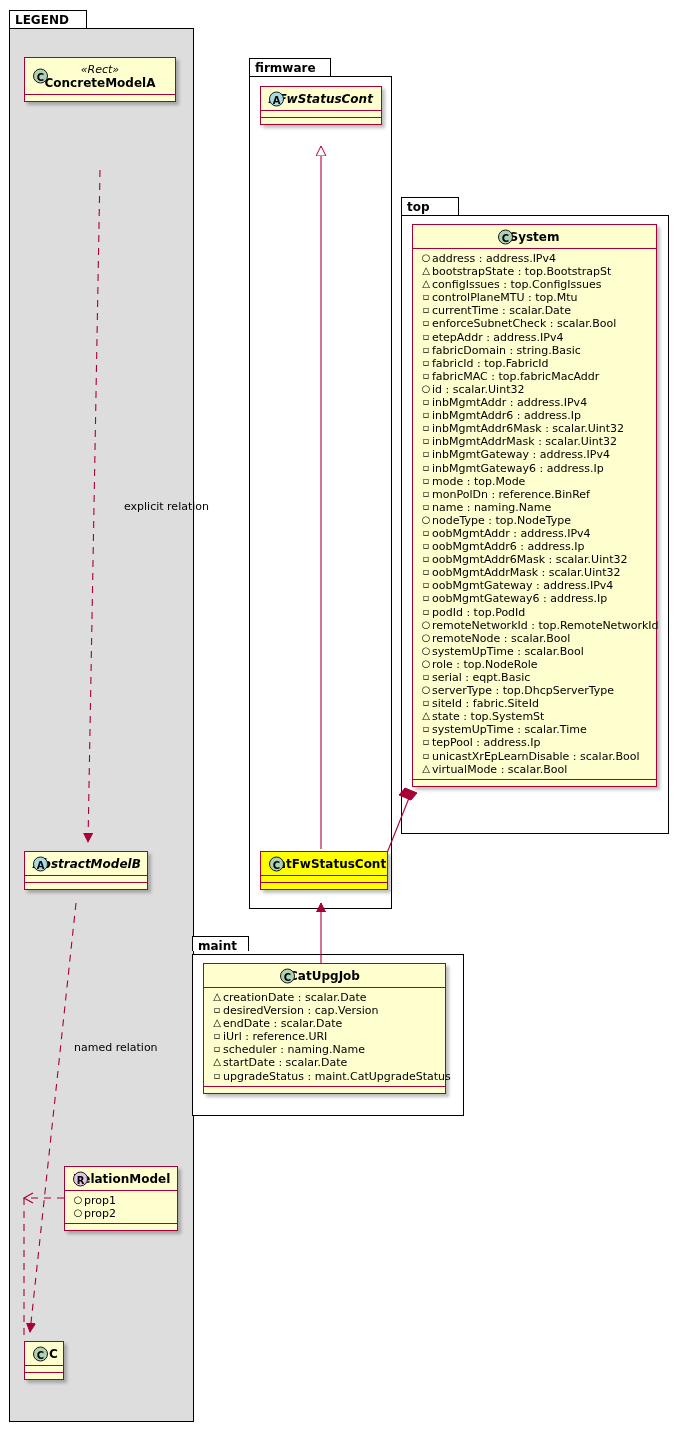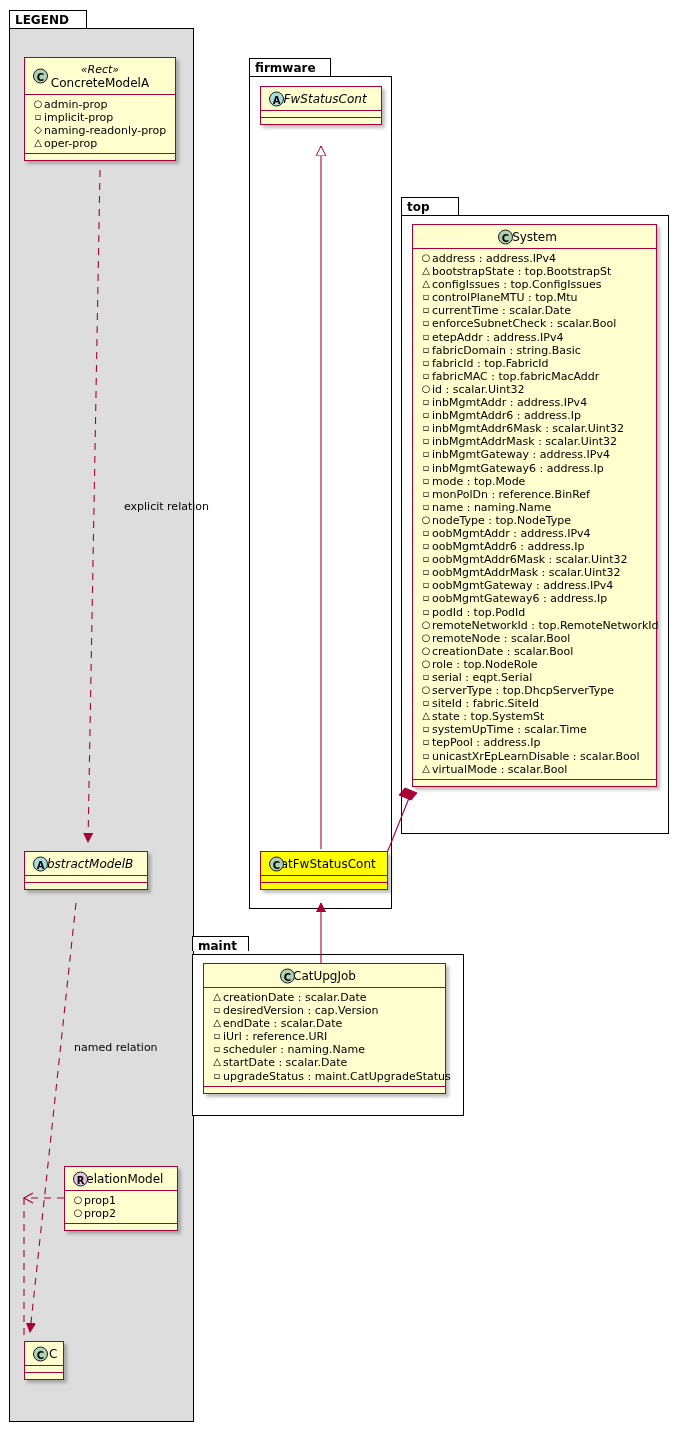--- a/index.html
+++ b/index.html
@@ -65,21 +65,21 @@
     font-size: 12px;
     line-height: 14px;
     white-space: nowrap;
   }
   .cls-head .stereo {
     display: block;
     font-style: italic;
     font-size: 11px;
     line-height: 13px;
   }
-  .cls-name { font-weight: normal; }
+  .cls-name { font-weight: bold; }
   .cls-name.italic { font-style: italic; }
   .cls-body {
     padding: 3px 4px 3px 5px;
     border-bottom: 1px solid #a80036;
   }
   .cls-body:last-child { border-bottom: none; }
   .cls-body.empty { height: 6px; padding: 0; }
   .attr {
     white-space: nowrap;
     line-height: 13.1px;
@@ -183,26 +183,20 @@
 </svg>
 
 <div class="edge-label" style="left:104px; top:500px;margin-left:20px;">explicit relation</div>
 <div class="edge-label" style="left:74px; top:1029px;margin-top:12px;">named relation</div>
 
 <div class="cls" style="left:24px; top:57px; width:152px;">
   <div class="cls-head">
     <span class="badge badge-C">C</span>
     <span class="stereo">«Rect»</span>
     <span class="cls-name">ConcreteModelA</span>
-  </div>
-  <div class="cls-body">
-    <div class="attr"><span class="vis">○</span><span>admin-prop</span></div>
-    <div class="attr"><span class="vis">▫</span><span>implicit-prop</span></div>
-    <div class="attr"><span class="vis">◇</span><span>naming-readonly-prop</span></div>
-    <div class="attr"><span class="vis">△</span><span>oper-prop</span></div>
   </div>
   <div class="cls-body empty"></div>
 </div>
 
 <div class="cls" style="left:24px; top:851px; width:124px;">
   <div class="cls-head">
     <span class="badge badge-A">A</span>
     <span class="cls-name italic">AbstractModelB</span>
   </div>
   <div class="cls-body empty"></div>
@@ -277,23 +271,23 @@
       <div class="attr"><span class="vis">○</span><span>nodeType : top.NodeType</span></div>
       <div class="attr"><span class="vis">▫</span><span>oobMgmtAddr : address.IPv4</span></div>
       <div class="attr"><span class="vis">▫</span><span>oobMgmtAddr6 : address.Ip</span></div>
       <div class="attr"><span class="vis">▫</span><span>oobMgmtAddr6Mask : scalar.Uint32</span></div>
       <div class="attr"><span class="vis">▫</span><span>oobMgmtAddrMask : scalar.Uint32</span></div>
       <div class="attr"><span class="vis">▫</span><span>oobMgmtGateway : address.IPv4</span></div>
       <div class="attr"><span class="vis">▫</span><span>oobMgmtGateway6 : address.Ip</span></div>
       <div class="attr"><span class="vis">▫</span><span>podId : top.PodId</span></div>
       <div class="attr"><span class="vis">○</span><span>remoteNetworkId : top.RemoteNetworkId</span></div>
       <div class="attr"><span class="vis">○</span><span>remoteNode : scalar.Bool</span></div>
-      <div class="attr"><span class="vis">○</span><span>creationDate : scalar.Bool</span></div>
+      <div class="attr"><span class="vis">○</span><span>systemUpTime : scalar.Bool</span></div>
       <div class="attr"><span class="vis">○</span><span>role : top.NodeRole</span></div>
-      <div class="attr"><span class="vis">▫</span><span>serial : eqpt.Serial</span></div>
+      <div class="attr"><span class="vis">▫</span><span>serial : eqpt.Basic</span></div>
       <div class="attr"><span class="vis">○</span><span>serverType : top.DhcpServerType</span></div>
       <div class="attr"><span class="vis">▫</span><span>siteId : fabric.SiteId</span></div>
       <div class="attr"><span class="vis">△</span><span>state : top.SystemSt</span></div>
       <div class="attr"><span class="vis">▫</span><span>systemUpTime : scalar.Time</span></div>
       <div class="attr"><span class="vis">▫</span><span>tepPool : address.Ip</span></div>
       <div class="attr"><span class="vis">▫</span><span>unicastXrEpLearnDisable : scalar.Bool</span></div>
       <div class="attr"><span class="vis">△</span><span>virtualMode : scalar.Bool</span></div>
     </div>
   <div class="cls-body empty"></div>
 </div>

